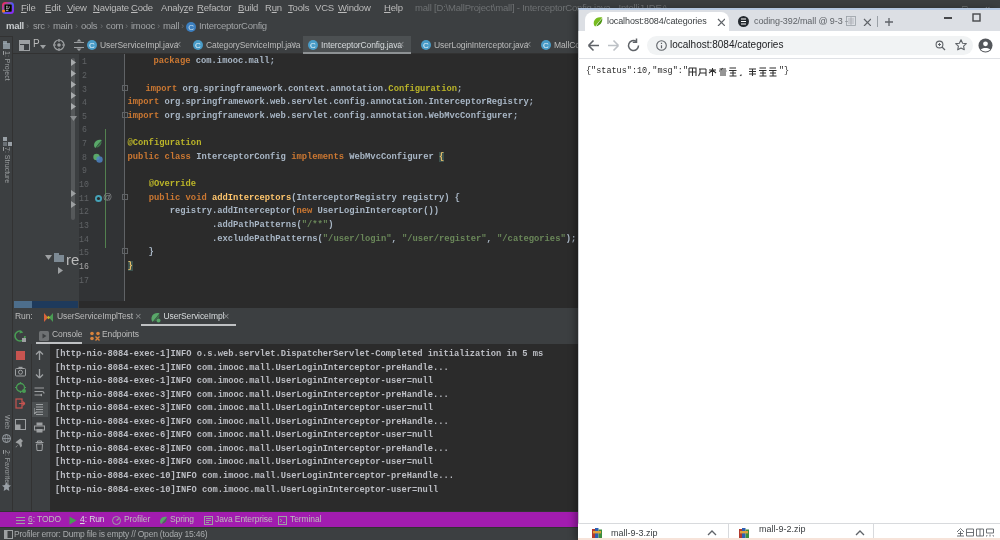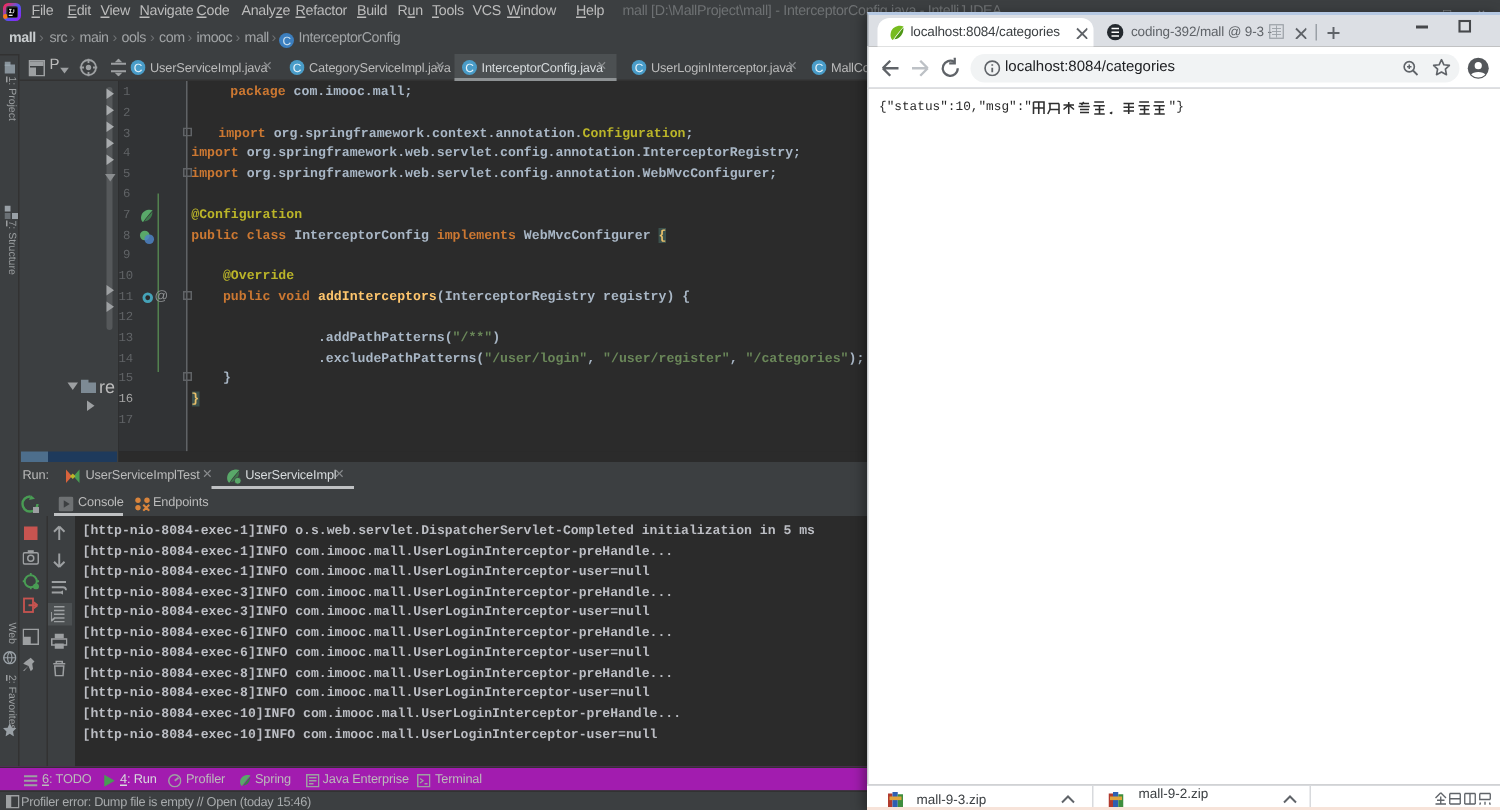--- a/index.html
+++ b/index.html
@@ -155,21 +155,21 @@
         <path d="M2 1 L7 4.5 L2 8 Z" fill="#9DA0A2"></path>
       </svg>
 
     <svg class="abs" style="left:31px;top:199px;" width="9" height="9">
         <path d="M1 2 L8 2 L4.5 7 Z" fill="#9DA0A2"></path>
       </svg>
     <svg class="abs" style="left:41px;top:199px;" width="11" height="9">
         <rect x="0" y="2" width="10" height="7" fill="#7D8A94"></rect>
         <rect x="0" y="0" width="5" height="3" fill="#7D8A94"></rect>
       </svg>
-    <span class="abs" style="left:53px;top:197px;font-size:12px;color:#BBBBBB;">re</span>
+    <span class="abs" style="left:53px;top:197px;font-size:15px;color:#BBBBBB;">re</span>
     <svg class="abs" style="left:43px;top:212px;" width="9" height="9">
         <path d="M2 1 L7 4.5 L2 8 Z" fill="#9DA0A2"></path>
       </svg>
 
     <div class="abs" style="left:1px;top:247px;width:18px;height:7px;background:#4D6E8C;"></div>
     <div class="abs" style="left:19px;top:247px;width:46px;height:7px;background:#1E3A5C;"></div>
   </div>
 
   <div class="abs" id="tabrow">
 
@@ -273,20 +273,21 @@
       </svg>
 
     <span class="cl" style="top:1.2px;padding-left:26px;"><span class="kw">package</span> com.imooc.mall;</span>
     <span class="cl" style="top:28.5px;margin-left:18px;"><span class="kw">import</span> org.springframework.context.annotation.<span class="ann">Configuration</span>;</span>
     <span class="cl" style="top:42.15px;"><span class="kw">import</span> org.springframework.web.servlet.config.annotation.InterceptorRegistry;</span>
     <span class="cl" style="top:55.8px;"><span class="kw">import</span> org.springframework.web.servlet.config.annotation.WebMvcConfigurer;</span>
     <span class="cl" style="top:83.1px;"><span class="ann">@Configuration</span></span>
     <span class="cl" style="top:96.75px;"><span class="kw">public class</span> InterceptorConfig <span class="kw">implements</span> WebMvcConfigurer <span class="brace">{</span></span>
     <span class="cl" style="top:124.05px;">    <span class="ann">@Override</span></span>
     <span class="cl" style="top:137.7px;">    <span class="kw">public void</span> <span class="meth">addInterceptors</span>(InterceptorRegistry registry) {</span>
+    <span class="cl" style="top:151.35px;">        registry.addInterceptor(<span class="kw">new</span> UserLoginInterceptor())</span>
     <span class="cl" style="top:165px;">                .addPathPatterns(<span class="str">"/**"</span>)</span>
     <span class="cl" style="top:178.65px;">                .excludePathPatterns(<span class="str">"/user/login"</span>, <span class="str">"/user/register"</span>, <span class="str">"/categories"</span>);</span>
     <span class="cl" style="top:192.3px;">    }</span>
     <span class="cl" style="top:205.95px;"><span class="brace">}</span></span>
   </div>
 
   <div class="abs" id="runsplit"></div>
   <div class="abs" id="runhead">
     <span class="abs" style="left:2px;top:3px;">Run:</span>
     <svg class="abs" style="left:30px;top:4px;" width="11" height="11">

